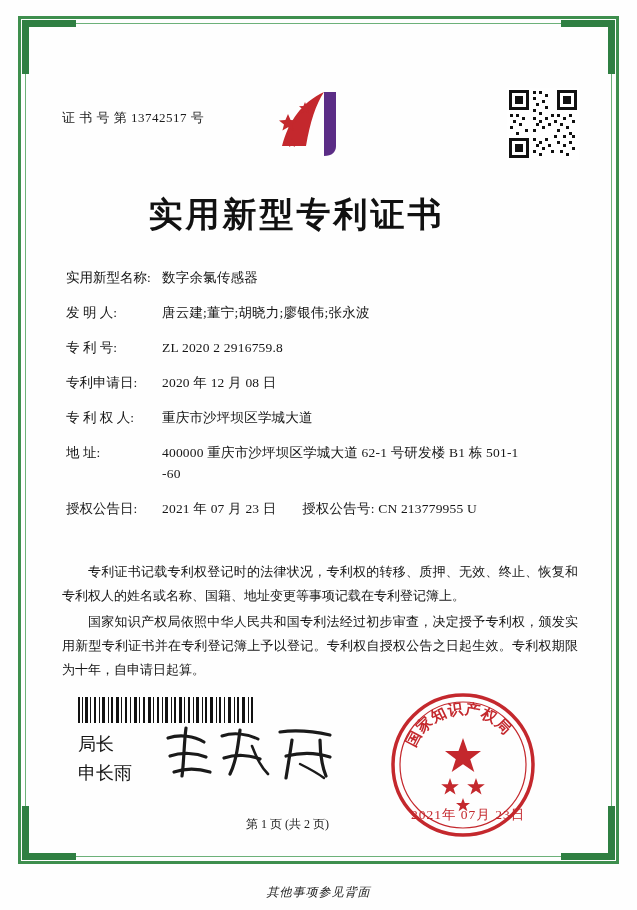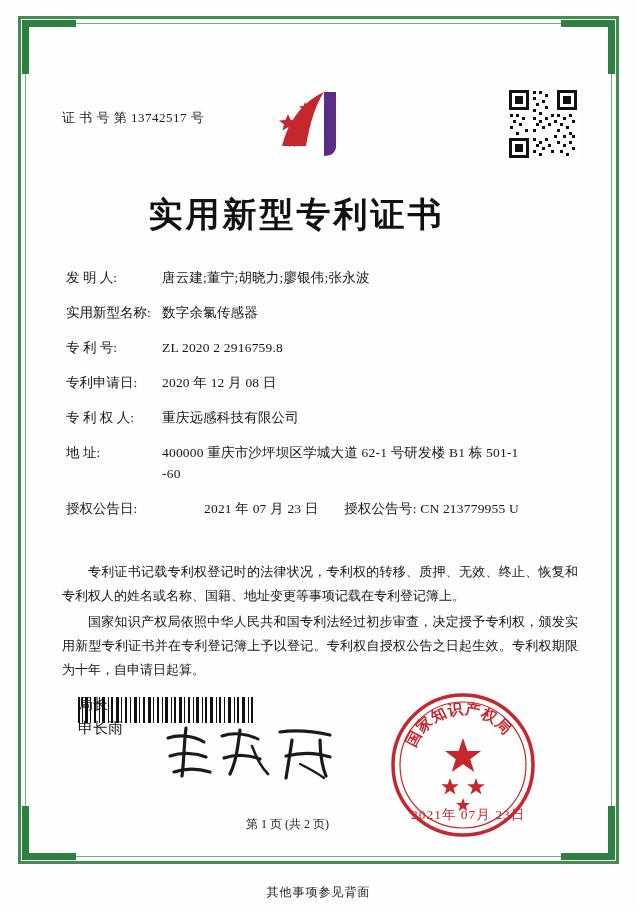--- a/index.html
+++ b/index.html
@@ -98,21 +98,20 @@
   }
   .fvalue {
     flex: 1 1 auto;
     letter-spacing: 0.2px;
   }
   .fvalue.wrap {
     line-height: 1.5;
   }
   .frow.pubrow {
     margin-bottom: 10px;
-    gap: 42px;
   }
   .pub2 {
     margin-left: 22px;
     white-space: nowrap;
     text-align: right;
   }
   .paragraphs {
     position: absolute;
     left: 62px; top: 560px;
     width: 516px;
@@ -139,22 +138,22 @@
     position: absolute;
     left: 398px; top: 806px;
     width: 140px;
     text-align: center;
     font-size: 13.5px;
     color: #c4282d;
     letter-spacing: 1px;
   }
   .director {
     position: absolute;
-    left: 78px; top: 692px;
-    font-size: 15px;
+    left: 78px; top: 730px;
+    font-size: 18px;
     color: #141414;
     line-height: 1.6;
   }
   .signature {
     position: absolute;
     left: 160px; top: 722px;
     width: 190px; height: 62px;
   }
   .page-no {
     position: absolute;
@@ -165,20 +164,21 @@
     color: #222;
   }
   .footnote {
     position: absolute;
     left: 0; top: 884px;
     width: 637px;
     text-align: center;
     font-size: 12px;
     color: #222;
     letter-spacing: 1px;
+    font-style: italic;
   }
 </style>
 </head>
 <body>
 
 <div class="page">
 
   <div class="border-outer"></div>
   <div class="border-inner"></div>
   <div class="corner tl"></div>
@@ -266,38 +266,38 @@
         <rect x="47" y="47" width="3" height="3"></rect>
           <rect x="65" y="47" width="3" height="3"></rect>
       </g>
     </svg>
   </div>
 
   <div class="title">实用新型专利证书</div>
 
   <div class="fields">
     <div class="frow">
+      <div class="flabel">实用新型名称:</div>
+      <div class="fvalue">数字余氯传感器</div>
+    </div>
+    <div class="frow">
       <div class="flabel">发    明    人:</div>
       <div class="fvalue">唐云建;董宁;胡晓力;廖银伟;张永波</div>
     </div>
     <div class="frow">
-      <div class="flabel">实用新型名称:</div>
-      <div class="fvalue">数字余氯传感器</div>
-    </div>
-    <div class="frow">
       <div class="flabel">专    利    号:</div>
       <div class="fvalue">ZL 2020 2 2916759.8</div>
     </div>
     <div class="frow">
       <div class="flabel">专利申请日:</div>
       <div class="fvalue">2020 年 12 月 08 日</div>
     </div>
     <div class="frow">
       <div class="flabel">专  利  权  人:</div>
-      <div class="fvalue">重庆远感科技有限公司</div>
+      <div class="fvalue">重庆市沙坪坝区学城大道</div>
     </div>
     <div class="frow">
       <div class="flabel">地        址:</div>
       <div class="fvalue wrap" style="white-space:pre-line">400000  重庆市沙坪坝区学城大道 62-1 号研发楼 B1 栋 501-1
 -60</div>
     </div>
     <div class="frow pubrow">
       <div class="flabel">授权公告日:</div>
       <div class="fvalue">
         <span>2021 年 07 月 23 日</span>

